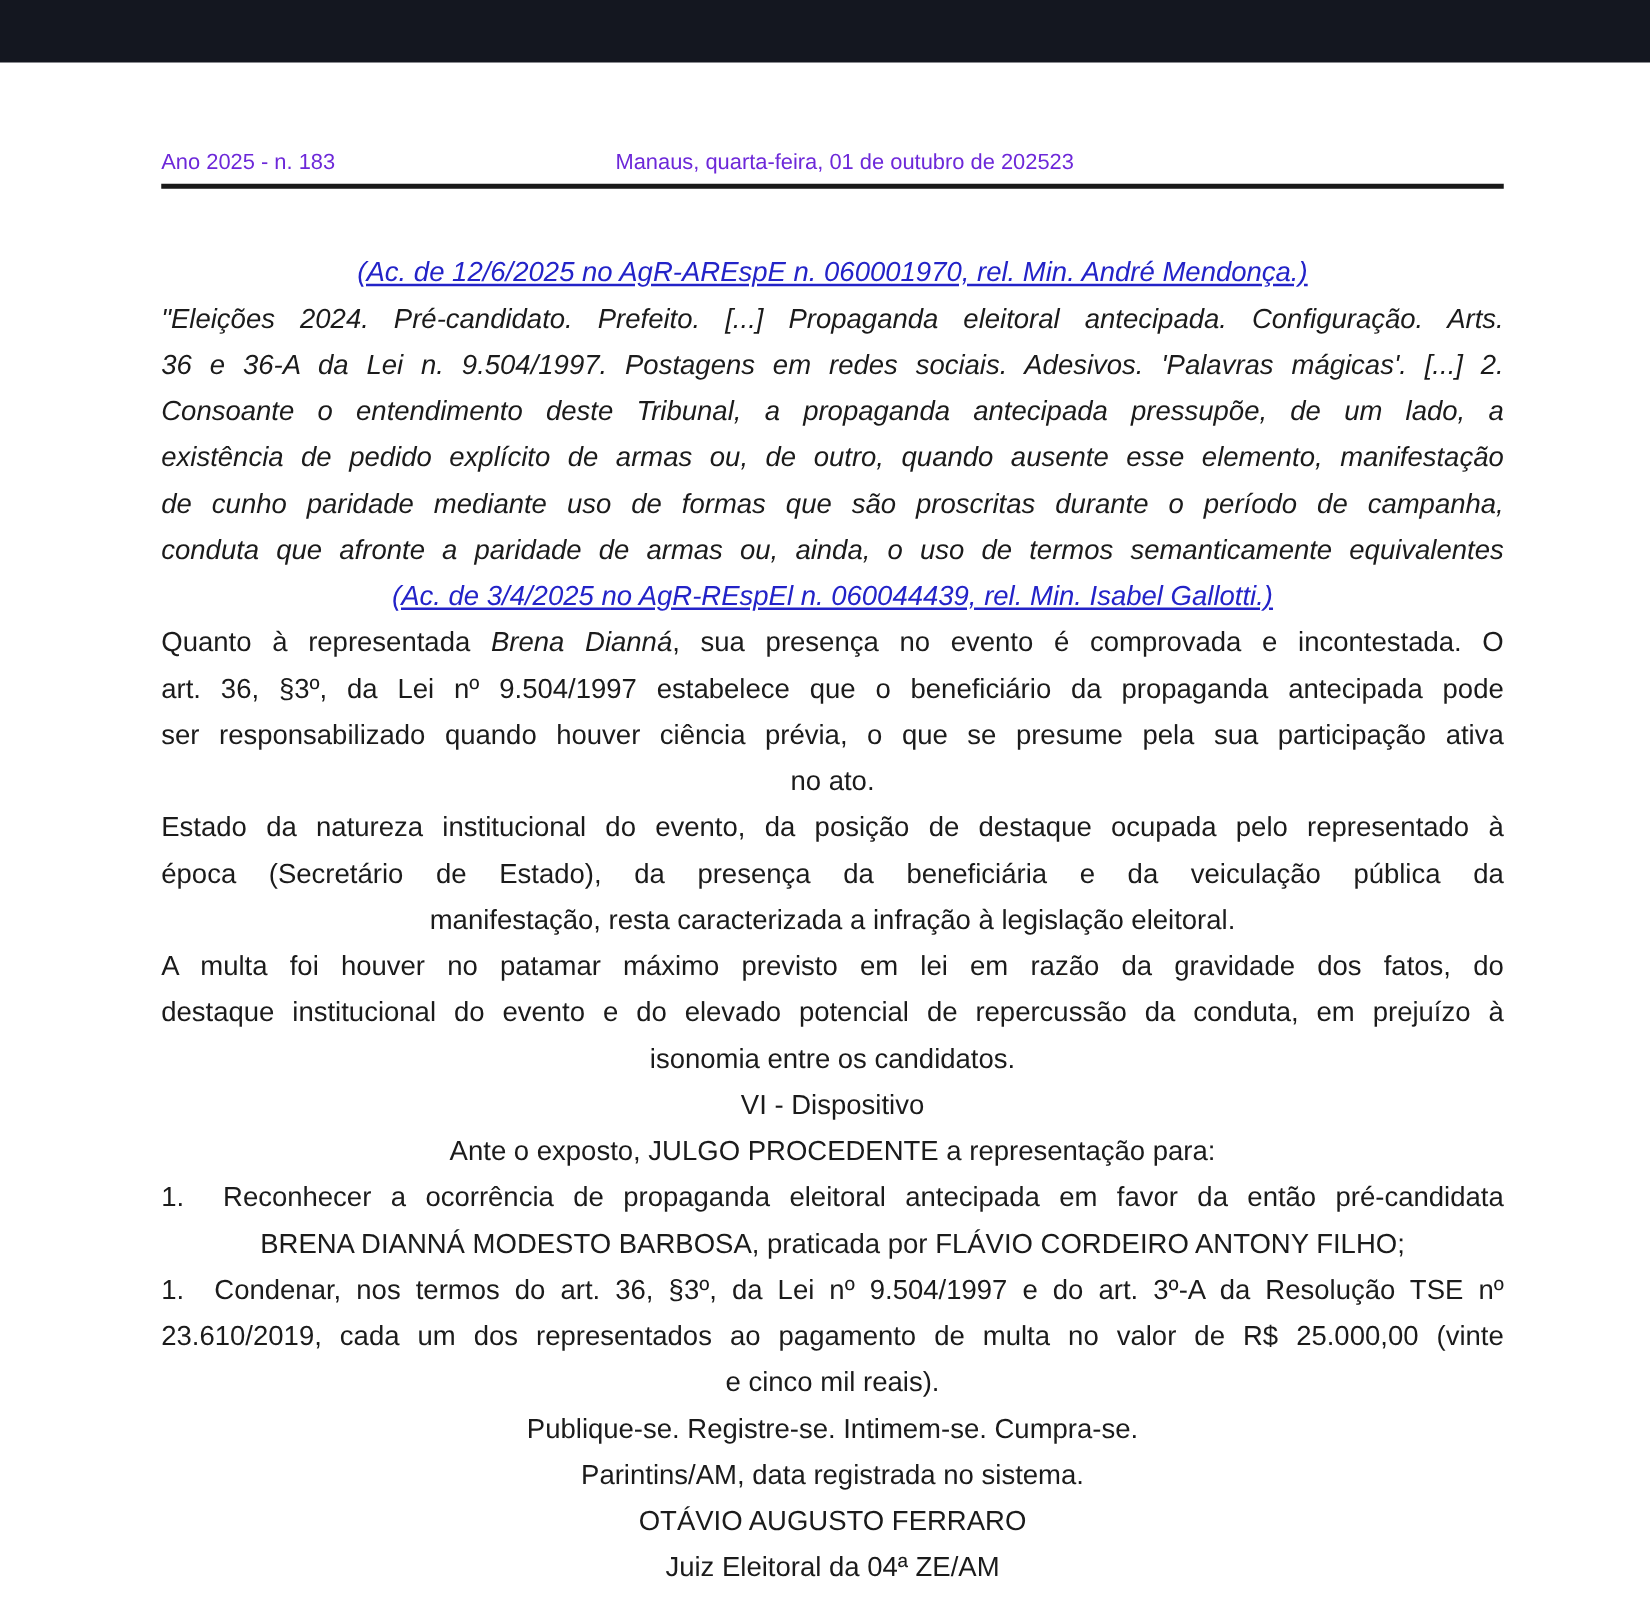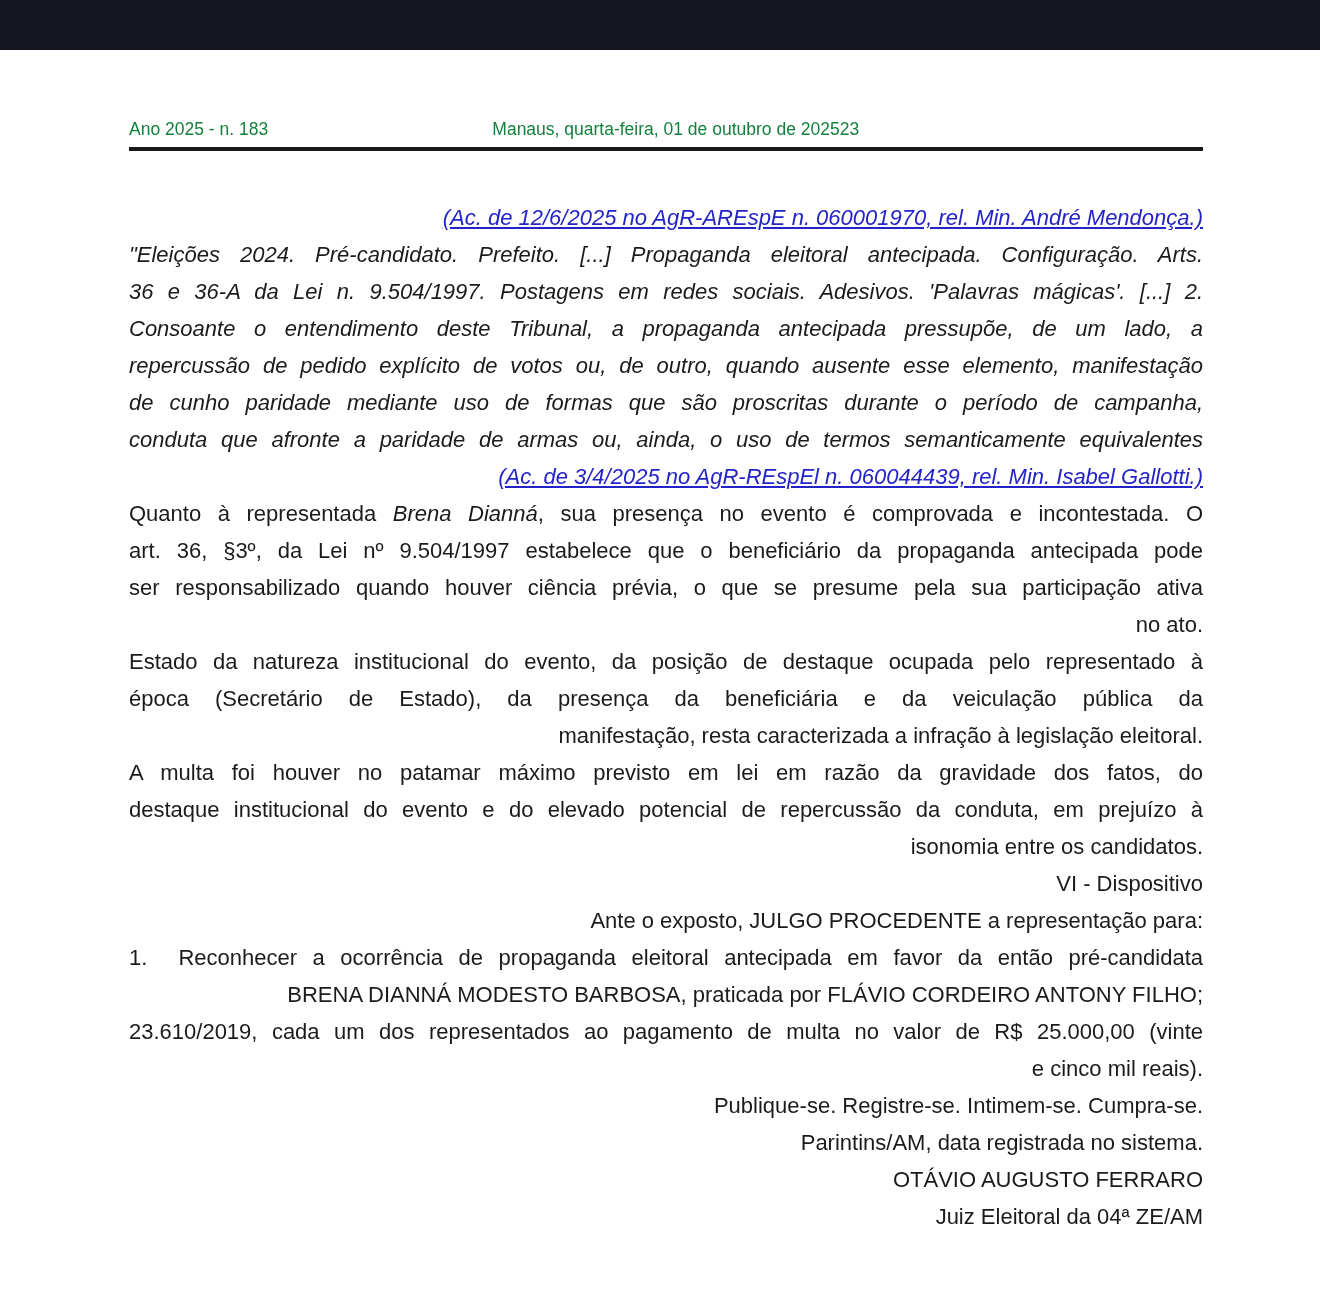--- a/index.html
+++ b/index.html
@@ -24,40 +24,40 @@
     margin-left:129px;
     width:1074px;
   }
   .header-row{
     margin-top:69px;
     display:grid;
     grid-template-columns:1fr auto 1fr;
     align-items:baseline;
     font-size:17.5px;
     line-height:20px;
-    color:#15803d;
+    color:#6d28d9;
   }
   .header-left{text-align:left;}
   .header-center{text-align:left;}
   .header-right{text-align:left;}
   .header-rule{
     margin-top:8px;
     border:none;
     border-top:4px solid var(--rule);
     width:100%;
   }
   .doc{
     margin-top:48px;
     font-size:22px;
     line-height:37px;
   }
   .line{
     height:37px;
     white-space:normal;
-    text-align:right;
+    text-align:center;
   }
   .line.just{
     text-align:justify;
     text-align-last:justify;
   }
   .it{font-style:italic;}
   .citation{
     color:var(--link);
     font-style:italic;
     text-decoration:underline;
@@ -75,38 +75,39 @@
     <span class="header-left">Ano 2025 - n. 183</span>
     <span class="header-center">Manaus, quarta-feira, 01 de outubro de 2025</span>
     <span class="header-right">23</span>
   </div>
   <hr class="header-rule">
   <div class="doc">
       <div class="line citation"><span class="it">(Ac. de 12/6/2025 no AgR-AREspE n. 060001970, rel. Min. André Mendonça.)</span></div>
       <div class="line just"><span class="it">"Eleições 2024. Pré-candidato. Prefeito. [...] Propaganda eleitoral antecipada. Configuração. Arts.</span></div>
       <div class="line just"><span class="it">36 e 36-A da Lei n. 9.504/1997. Postagens em redes sociais. Adesivos. 'Palavras mágicas'. [...] 2.</span></div>
       <div class="line just"><span class="it">Consoante o entendimento deste Tribunal, a propaganda antecipada pressupõe, de um lado, a</span></div>
-      <div class="line just"><span class="it">repercussão de pedido explícito de votos ou, de outro, quando ausente esse elemento, manifestação</span></div>
+      <div class="line just"><span class="it">existência de pedido explícito de armas ou, de outro, quando ausente esse elemento, manifestação</span></div>
       <div class="line just"><span class="it">de cunho paridade mediante uso de formas que são proscritas durante o período de campanha,</span></div>
       <div class="line just"><span class="it">conduta que afronte a paridade de armas ou, ainda, o uso de termos semanticamente equivalentes</span></div>
       <div class="line citation"><span class="it">(Ac. de 3/4/2025 no AgR-REspEl n. 060044439, rel. Min. Isabel Gallotti.)</span></div>
       <div class="line just"><span>Quanto à representada </span><span class="it">Brena Dianná</span><span>, sua presença no evento é comprovada e incontestada. O</span></div>
       <div class="line just"><span>art. 36, §3º, da Lei nº 9.504/1997 estabelece que o beneficiário da propaganda antecipada pode</span></div>
       <div class="line just"><span>ser responsabilizado quando houver ciência prévia, o que se presume pela sua participação ativa</span></div>
       <div class="line"><span>no ato.</span></div>
       <div class="line just"><span>Estado da natureza institucional do evento, da posição de destaque ocupada pelo representado à</span></div>
       <div class="line just"><span>época (Secretário de Estado), da presença da beneficiária e da veiculação pública da</span></div>
       <div class="line"><span>manifestação, resta caracterizada a infração à legislação eleitoral.</span></div>
       <div class="line just"><span>A multa foi houver no patamar máximo previsto em lei em razão da gravidade dos fatos, do</span></div>
       <div class="line just"><span>destaque institucional do evento e do elevado potencial de repercussão da conduta, em prejuízo à</span></div>
       <div class="line"><span>isonomia entre os candidatos.</span></div>
       <div class="line"><span>VI - Dispositivo</span></div>
       <div class="line"><span>Ante o exposto, JULGO PROCEDENTE a representação para:</span></div>
       <div class="line just"><span>1.&nbsp; Reconhecer a ocorrência de propaganda eleitoral antecipada em favor da então pré-candidata</span></div>
       <div class="line"><span>BRENA DIANNÁ MODESTO BARBOSA, praticada por FLÁVIO CORDEIRO ANTONY FILHO;</span></div>
+      <div class="line just"><span>1.&nbsp; Condenar, nos termos do art. 36, §3º, da Lei nº 9.504/1997 e do art. 3º-A da Resolução TSE nº</span></div>
       <div class="line just"><span>23.610/2019, cada um dos representados ao pagamento de multa no valor de R$ 25.000,00 (vinte</span></div>
       <div class="line"><span>e cinco mil reais).</span></div>
       <div class="line"><span>Publique-se. Registre-se. Intimem-se. Cumpra-se.</span></div>
       <div class="line"><span>Parintins/AM, data registrada no sistema.</span></div>
       <div class="line"><span>OTÁVIO AUGUSTO FERRARO</span></div>
       <div class="line"><span>Juiz Eleitoral da 04ª ZE/AM</span></div>
     </div>
 </div>
 
 </body></html>

